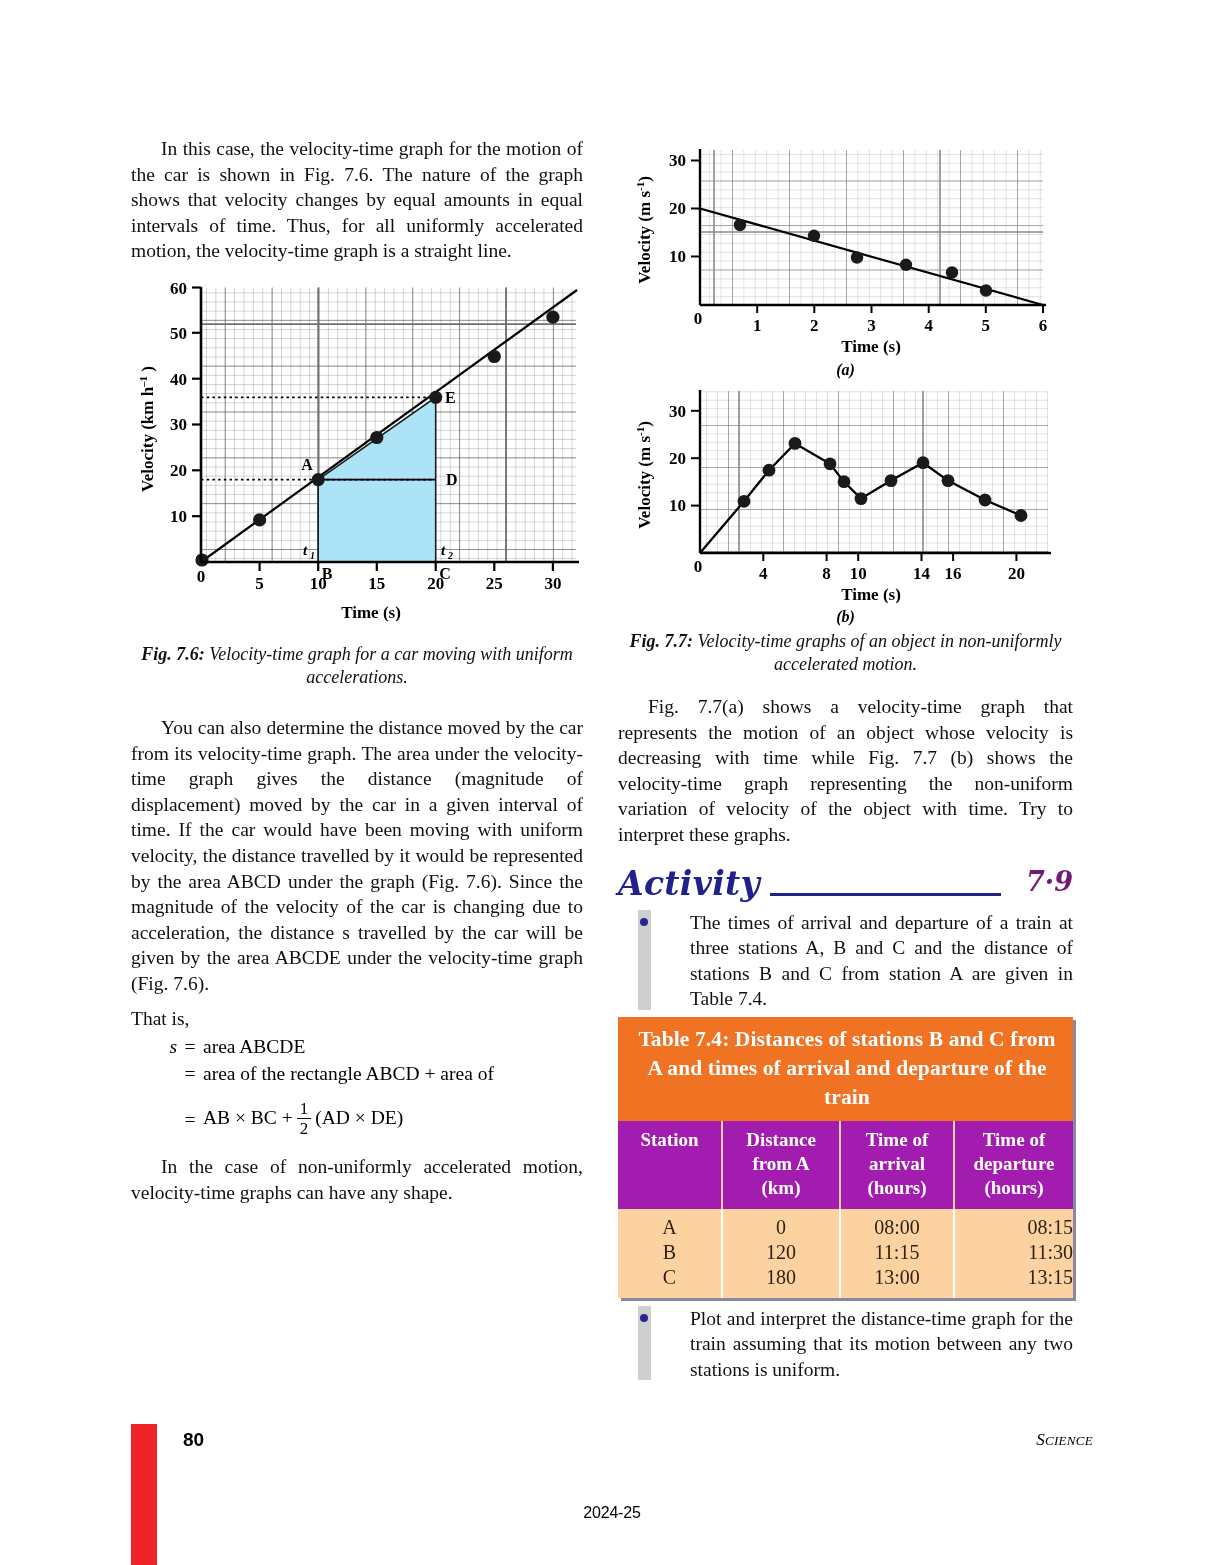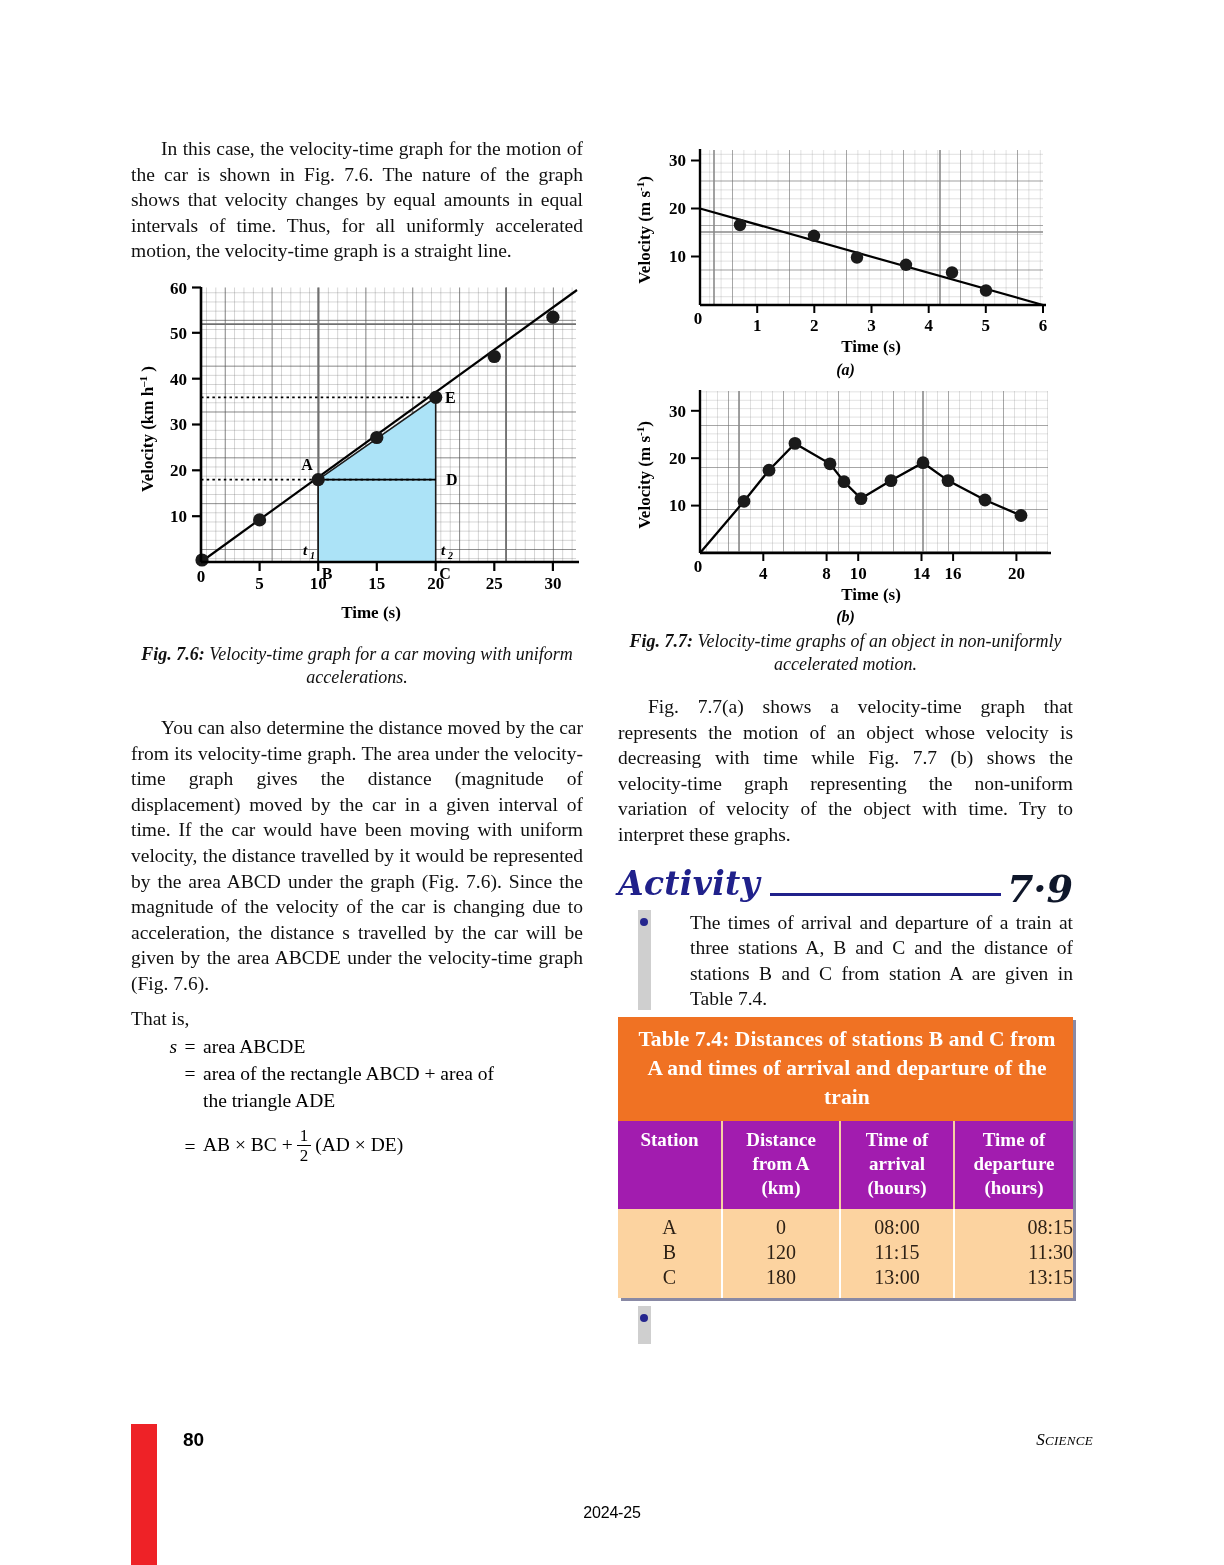--- a/index.html
+++ b/index.html
@@ -139,22 +139,22 @@
     height: 3px;
     background: #20218b;
   }
   .activity-num {
     position: absolute;
     right: 0;
     top: 2px;
     font-family: "DejaVu Serif", serif;
     font-style: italic;
     font-weight: bold;
-    font-size: 38px;
-    color: #0f172a;
+    font-size: 27px;
+    color: #701a75;
   }
 
   
   .act-item {
     position: relative;
     padding-left: 72px;
     margin-bottom: 4px;
     min-height: 40px;
   }
   .act-bar {
@@ -396,34 +396,34 @@
       <div class="eqrow">
         <span class="eq-lhs">s</span>
         <span class="eq-eq">=</span>
         <span class="eq-rhs">area ABCDE</span>
       </div>
       <div class="eqrow">
         <span class="eq-lhs"></span>
         <span class="eq-eq">=</span>
         <span class="eq-rhs">area of the rectangle ABCD + area of</span>
       </div>
-      <div class="eq-cont">the triangle ADE</div>
 
       <div class="eqrow" style="margin-top:14px;align-items:center;">
         <span class="eq-lhs"></span>
         <span class="eq-eq">=</span>
         <span class="eq-rhs">
           <span>AB × BC +</span><span class="frac">
               <span class="num">1</span>
               <span class="den">2</span>
             </span><span>(AD × DE)</span>
         </span>
       </div>
     </div>
 
+    <p class="para indent" style="margin-top:16px;">In the case of non-uniformly accelerated motion, velocity-time graphs can have any shape.</p>
   </div>
 
   <div class="col-right">
 
     <div class="fig77a-wrap">
       <svg width="455" height="220" viewBox="0 0 455 220">
         <defs>
           <pattern id="minor77a" width="11.4" height="8.9" patternUnits="userSpaceOnUse">
             <path d="M 11.4 0 L 0 0 0 8.9" fill="none" stroke="#888" stroke-width="0.5"></path>
           </pattern>
@@ -636,20 +636,21 @@
             <td>13:00</td>
             <td>13:15</td>
           </tr>
         </tbody>
       </table>
     </div>
 
     <div class="act-item">
       <span class="act-bar"></span>
       <span class="act-dot"></span>
+      <div class="act-text">Plot and interpret the distance-time graph for the train assuming that its motion between any two stations is uniform.</div>
     </div>
   </div>
 
   <div class="footer-bar"></div>
   <div class="footer-pageno">80</div>
   <div class="footer-science">
     <span class="big">S</span><span>CIENCE</span>
   </div>
   <div class="footer-year">2024-25</div>
 

